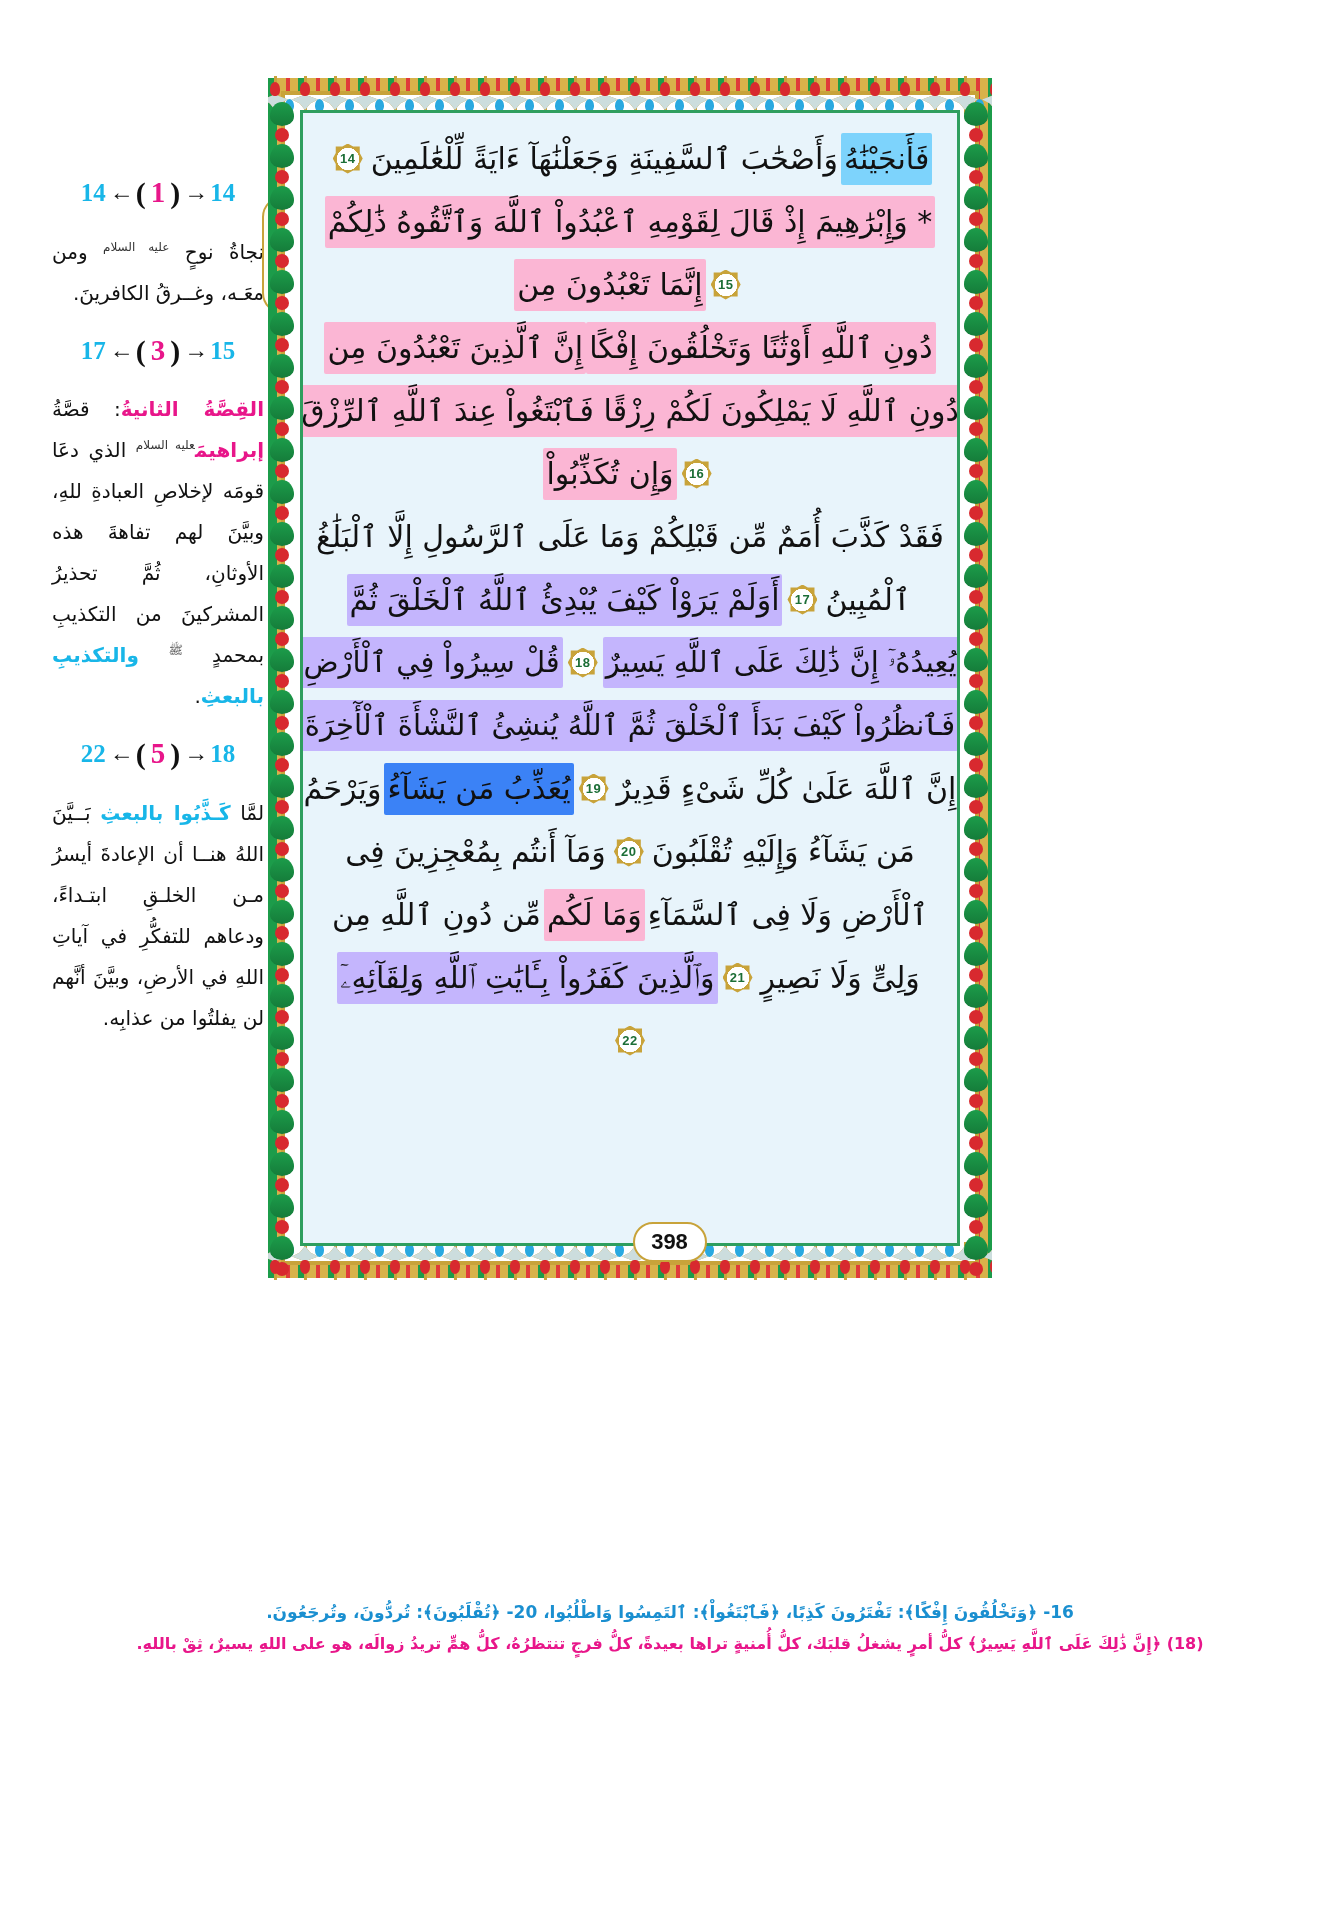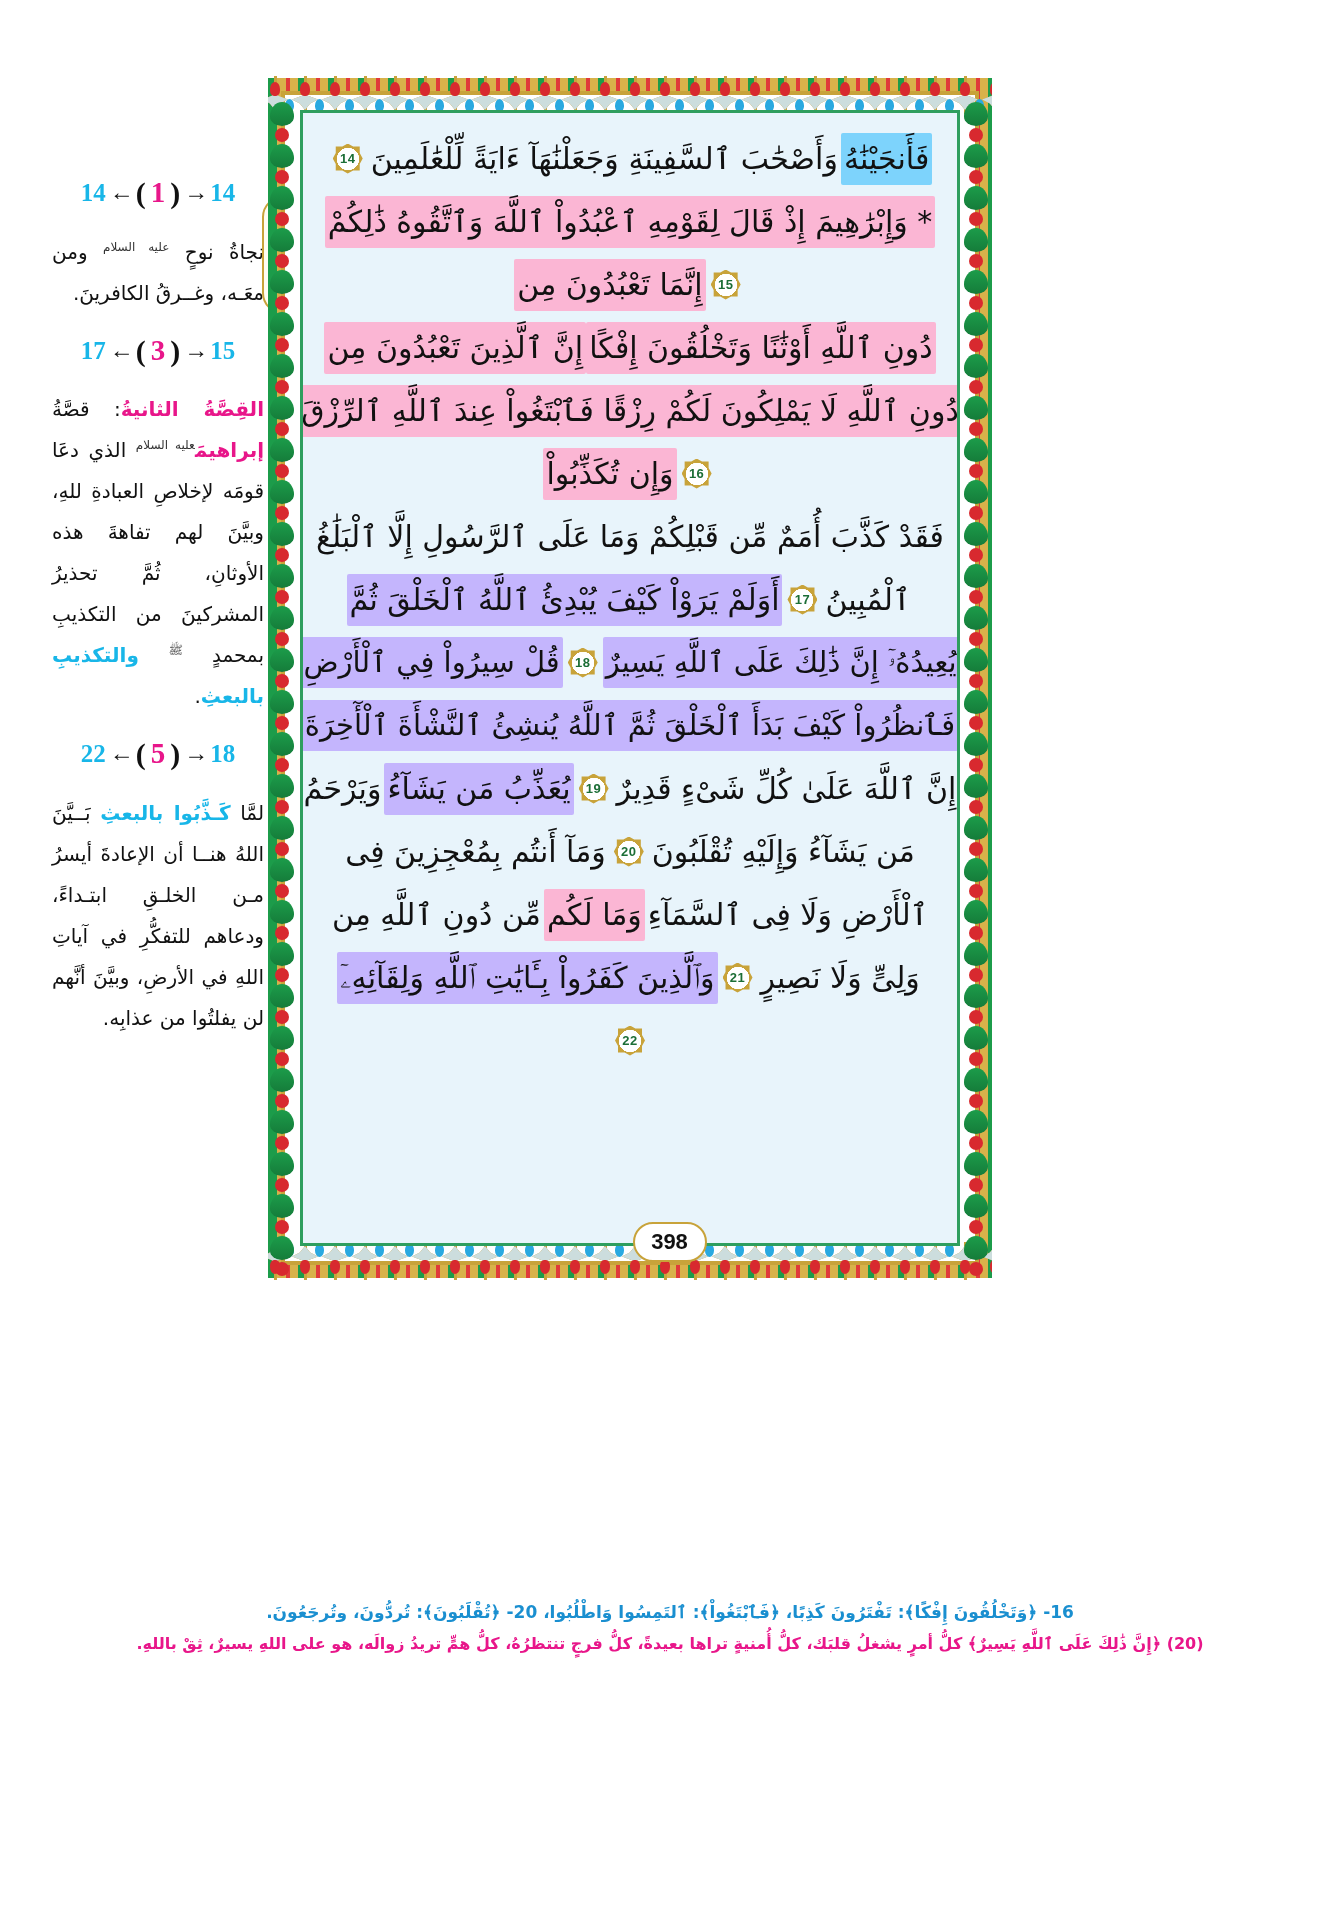--- a/index.html
+++ b/index.html
@@ -147,21 +147,21 @@
     color:#111;
     white-space:nowrap;
     letter-spacing:0.5px;
     direction:rtl;
   }
   .seg { padding:2px 3px; border-radius:2px; line-height:1.6; }
   .hg-green  { background:#7dd3fc; }
   .hg-pink   { background:#fbb6d4; }
   .hg-yellow { background:#c4b5fd; }
   .hg-none   { background:transparent; }
-  .hg-grey   { background:#c4b5fd; }
+  .hg-grey   { background:#3b82f6; }
 
   .ayah-num {
     display:inline-flex; align-items:center; justify-content:center;
     width:30px; height:30px; margin:0 5px;
     font-family:"Liberation Sans", sans-serif;
     font-size:13px; color:#1c6e36; font-weight:bold;
     background:
       radial-gradient(circle at 50% 50%, #fff 52%, transparent 53%),
       conic-gradient(#c8a33a 0 100%);
     clip-path:polygon(50% 0%, 68% 10%, 90% 10%, 90% 32%, 100% 50%, 90% 68%, 90% 90%, 68% 90%, 50% 100%, 32% 90%, 10% 90%, 10% 68%, 0% 50%, 10% 32%, 10% 10%, 32% 10%);
@@ -604,16 +604,16 @@
       </div>
       <div class="ayah-line">
         <span class="ayah-num">22</span>
       </div>
     </div>
 
   <div id="pagenum">398</div>
 
   <div id="footnotes">
     <p class="fn-line fn-blue">16- ﴿وَتَخْلُقُونَ إِفْكًا﴾: تَفْتَرُونَ كَذِبًا، ﴿فَٱبْتَغُواْ﴾: ٱلتَمِسُوا وَاطْلُبُوا، 20- ﴿تُقْلَبُونَ﴾: تُردُّونَ، وتُرجَعُونَ.</p>
-    <p class="fn-line fn-pink">(20) ﴿إِنَّ ذَٰلِكَ عَلَى ٱللَّهِ يَسِيرٌ﴾ كلُّ أمرٍ يشغلُ قلبَك، كلُّ أُمنيةٍ تراها بعيدةً، كلُّ فرجٍ تنتظرُهُ، كلُّ همٍّ تريدُ زوالَه، هو على اللهِ يسيرٌ، ثِقْ باللهِ.</p>
+    <p class="fn-line fn-pink">(18) ﴿إِنَّ ذَٰلِكَ عَلَى ٱللَّهِ يَسِيرٌ﴾ كلُّ أمرٍ يشغلُ قلبَك، كلُّ أُمنيةٍ تراها بعيدةً، كلُّ فرجٍ تنتظرُهُ، كلُّ همٍّ تريدُ زوالَه، هو على اللهِ يسيرٌ، ثِقْ باللهِ.</p>
   </div>
 
 </div>
 
 </body></html>

